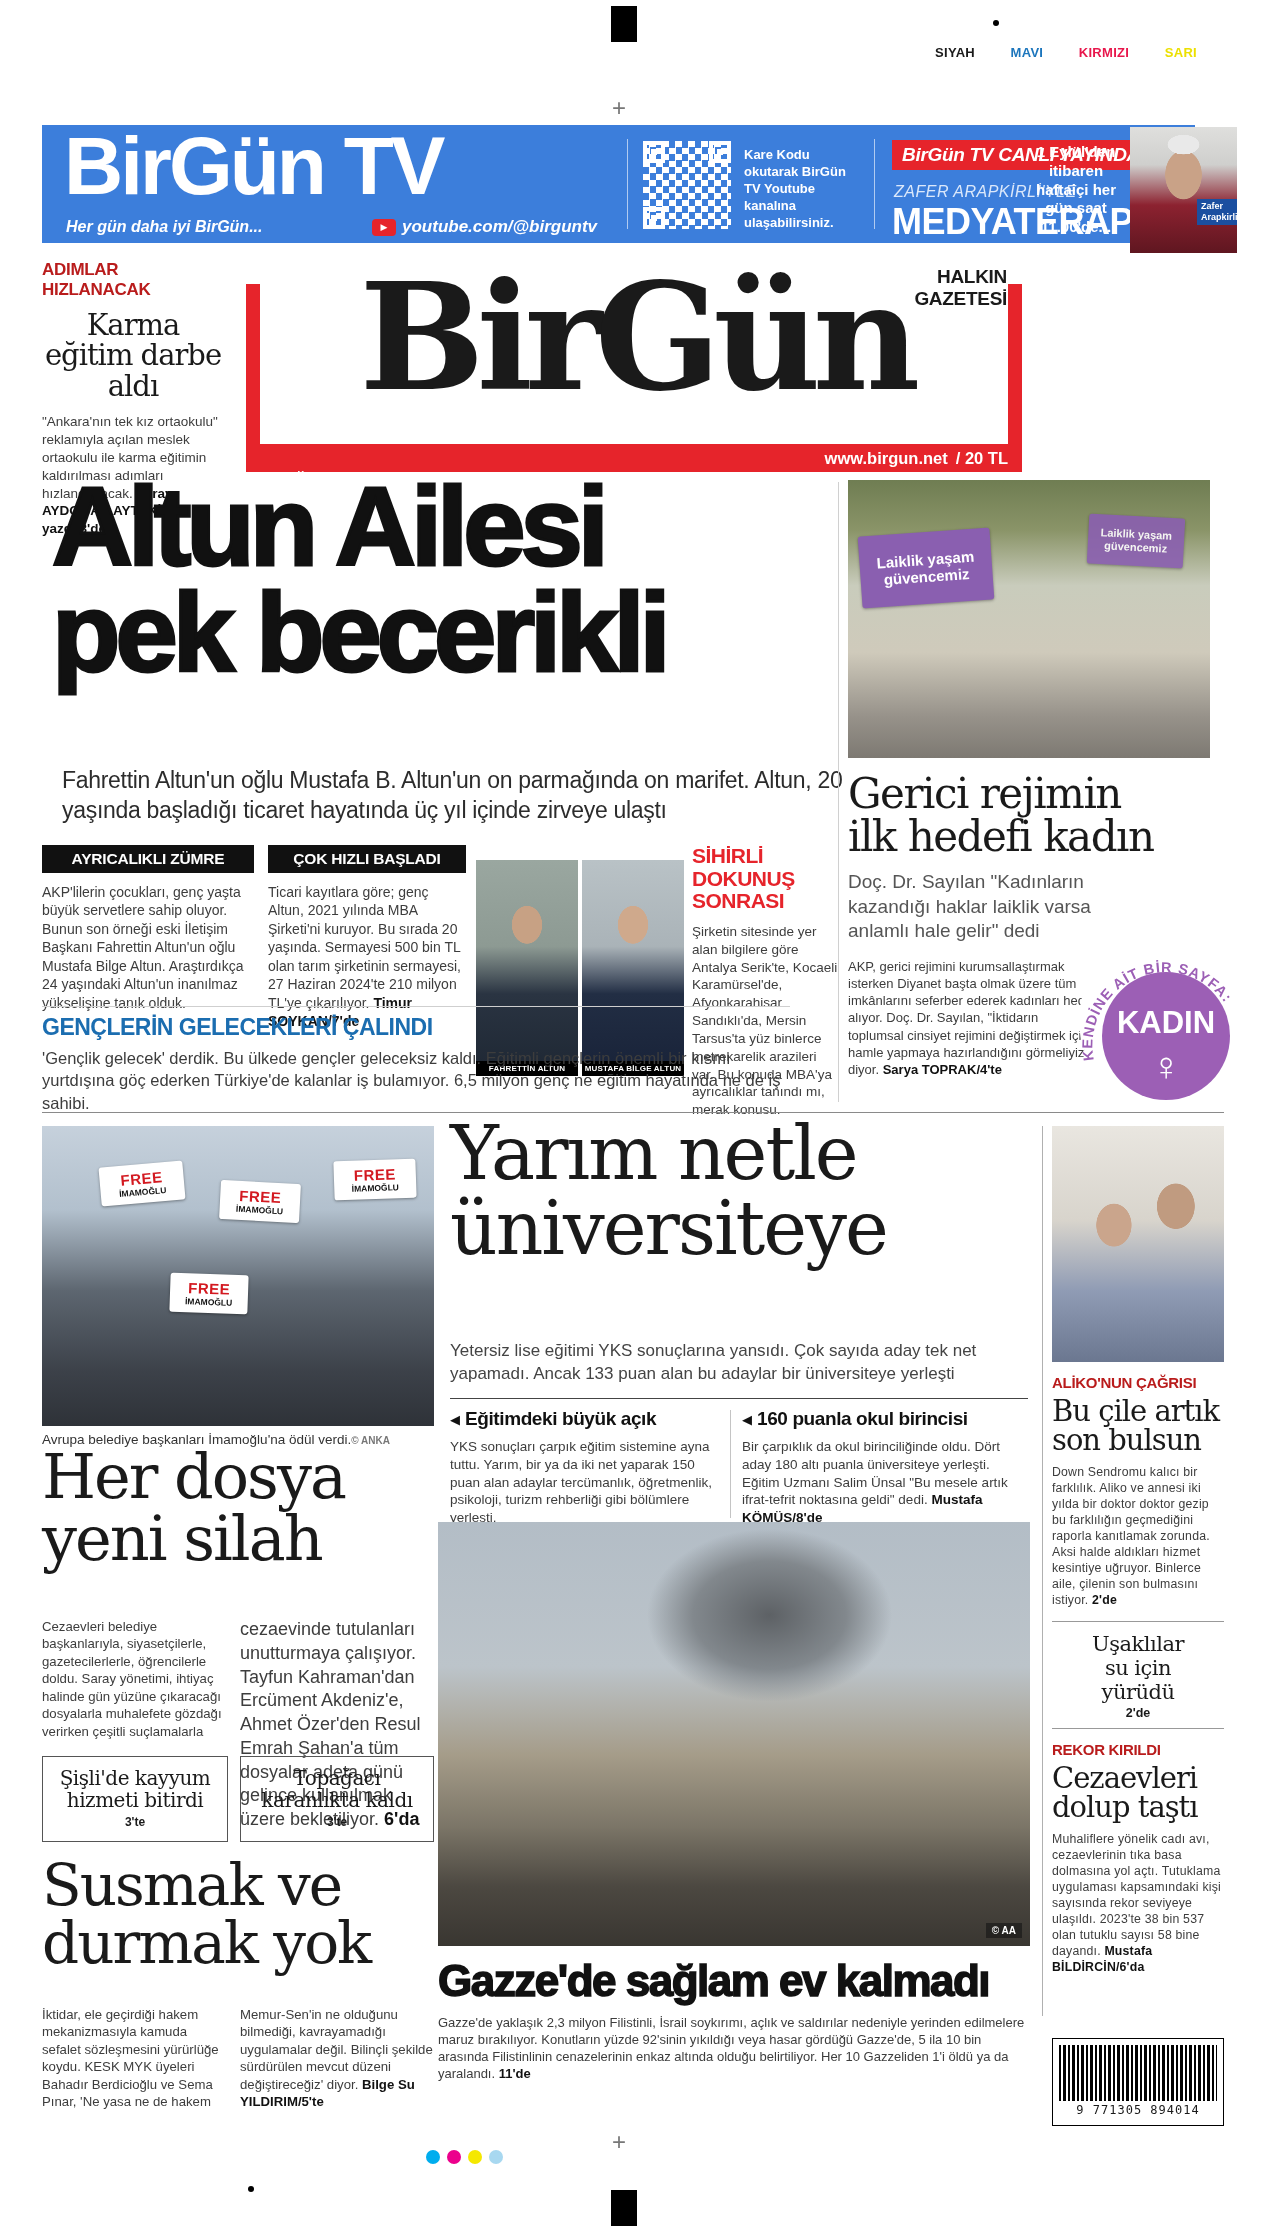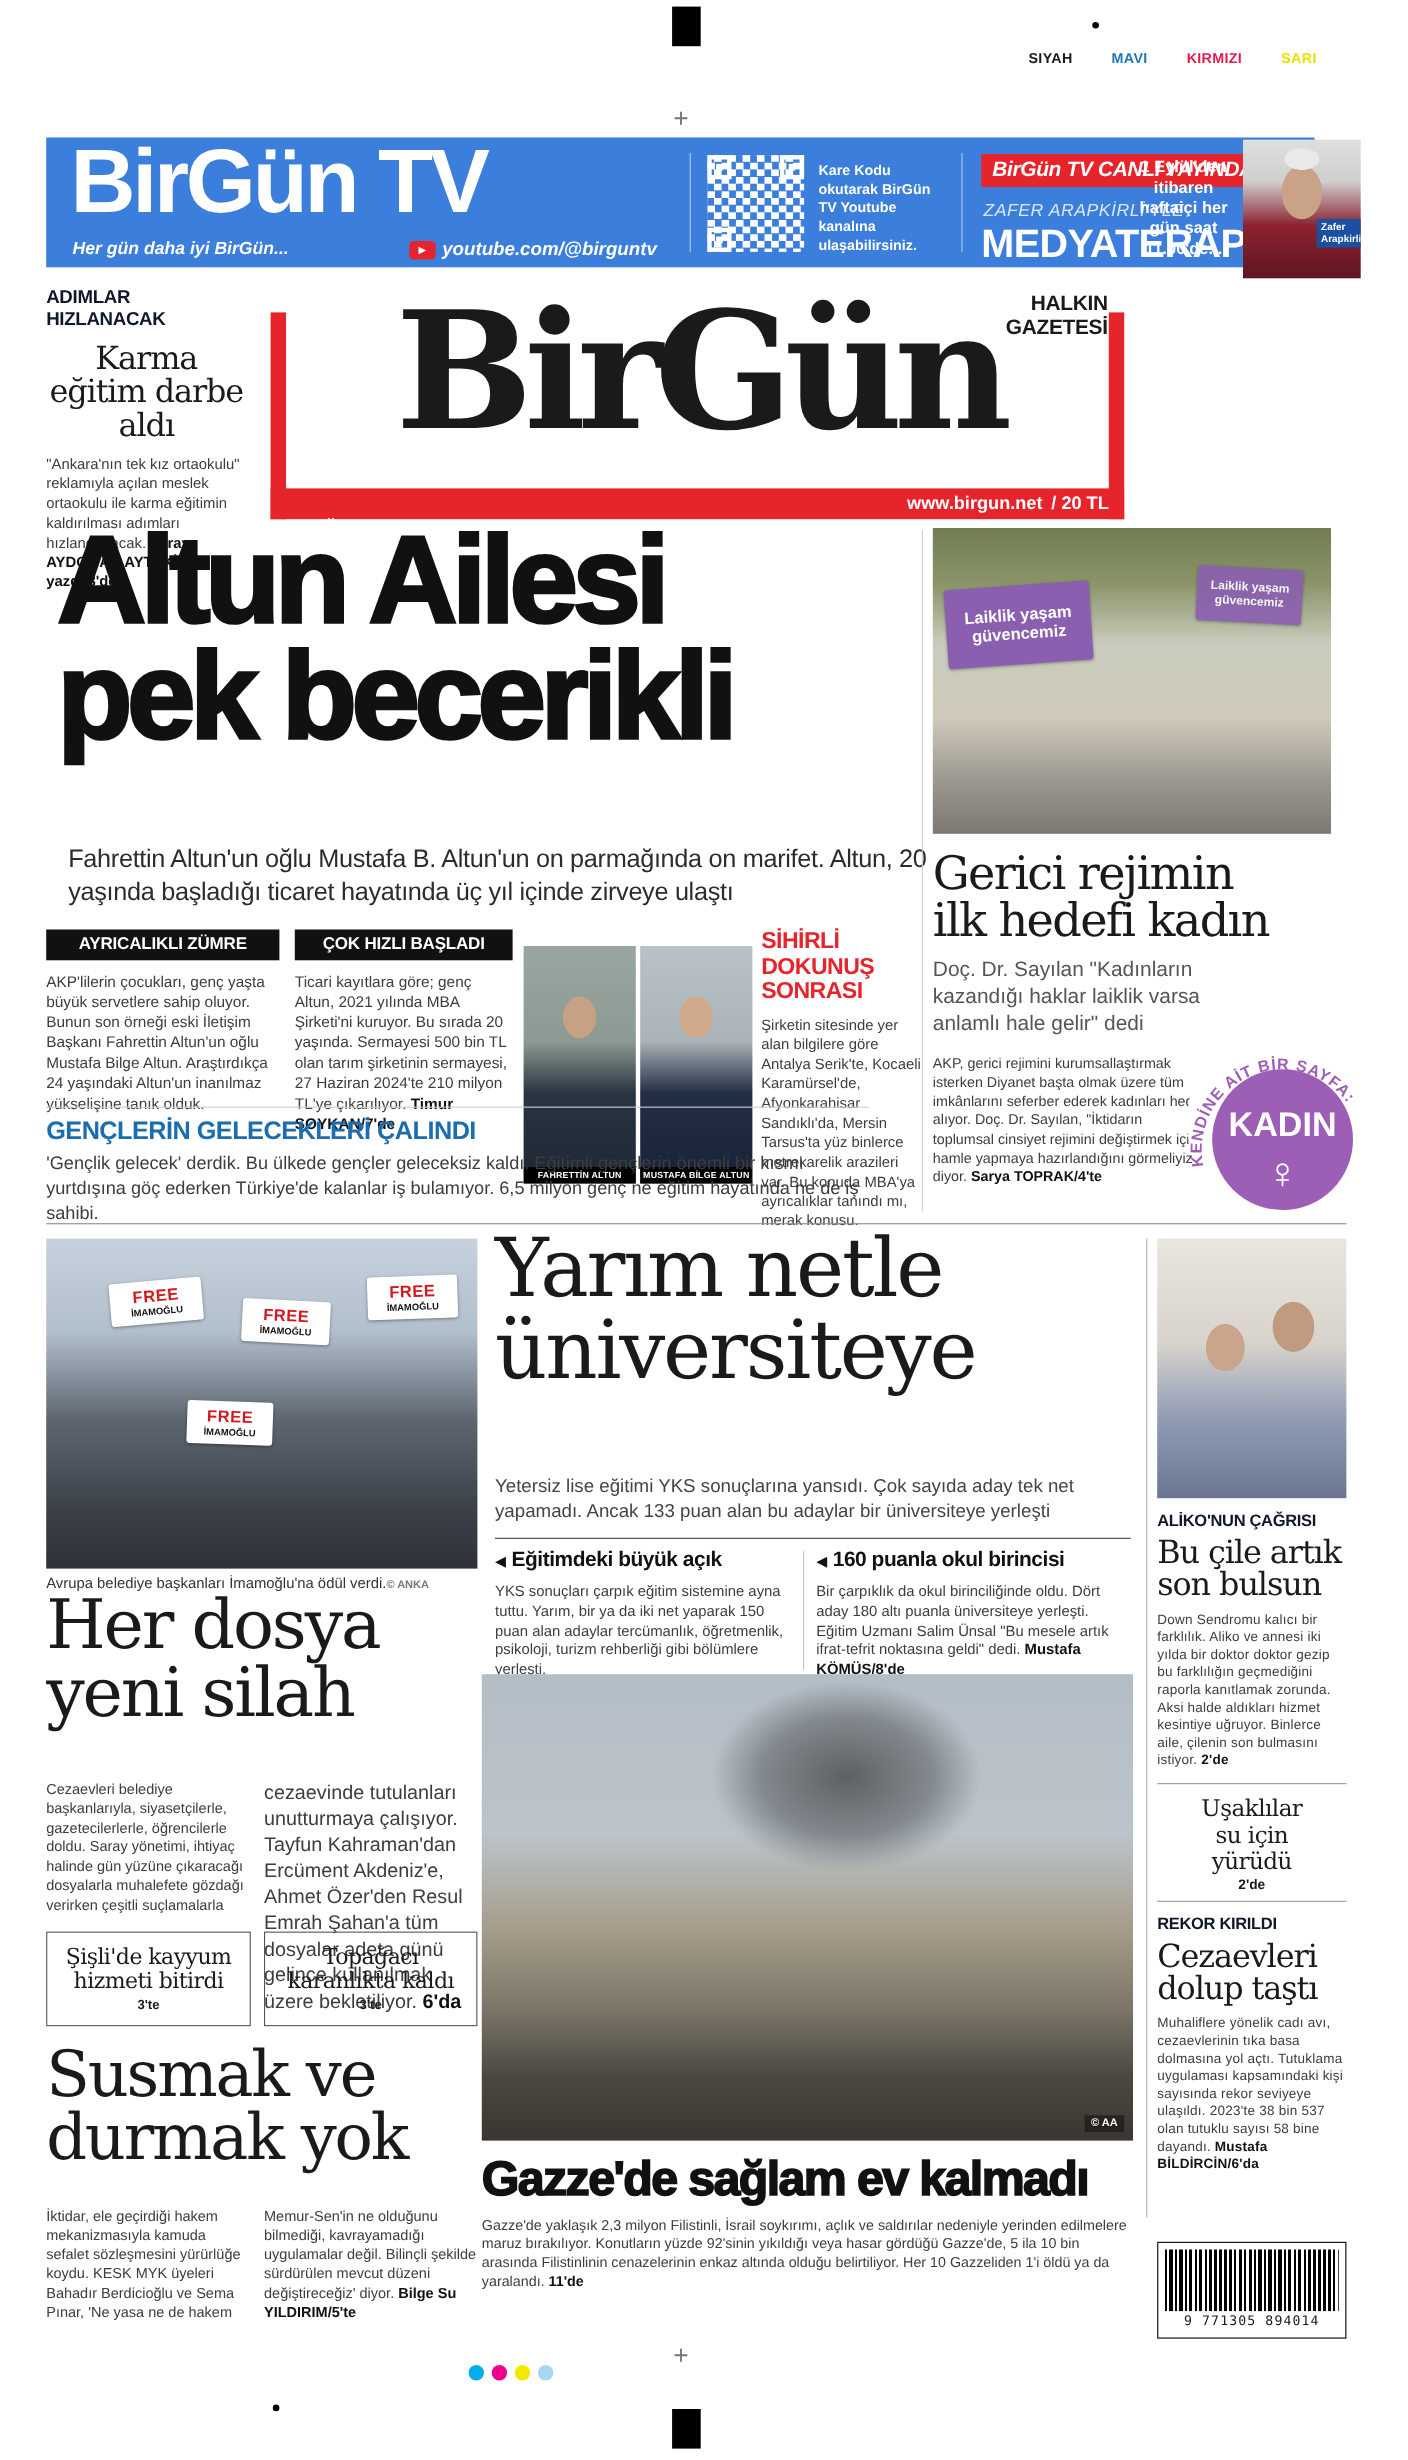--- a/index.html
+++ b/index.html
@@ -2,21 +2,21 @@
 <html><head>
 <meta charset="utf-8">
 <style>
   * { margin:0; padding:0; box-sizing:border-box; }
   html,body { background:#fff; }
   body { width:1280px; height:2236px; position:relative; overflow:hidden;
          font-family:"Liberation Sans", sans-serif; color:#1a1a1a; }
   .abs { position:absolute; }
   .serif { font-family:"DejaVu Serif", serif; font-weight:400; color:#1a1a1a; letter-spacing:-1px; }
   .heavy { font-family:"Liberation Sans", sans-serif; font-weight:700; color:#111; }
-  .kicker { font-weight:700; font-size:16px; letter-spacing:-0.3px; color:#0f172a; }
+  .kicker { font-weight:700; font-size:16px; letter-spacing:-0.3px; color:#b91c1c; }
   .body-txt { color:#3d3d3d; font-size:13.5px; line-height:1.32; }
   .body-txt b { color:#111; }
   .label-box { background:#111; color:#fff; font-weight:700; font-size:15.5px;
                text-align:center; padding:5px 2px; letter-spacing:-0.2px; }
   .photo { background:#c9c9c9; position:absolute; overflow:hidden; }
   .placard { position:absolute; background:#fff; border-radius:3px; text-align:center;
              box-shadow:0 1px 3px rgba(0,0,0,.4); padding:6px 4px; }
   .placard .free { color:#d31920; font-weight:700; font-size:15px; display:block; letter-spacing:.5px; }
   .placard .ima { color:#111; font-weight:700; font-size:8.5px; display:block; }
   .purple-placard { position:absolute; background:#8a5fb0; color:#fff; font-weight:700;

